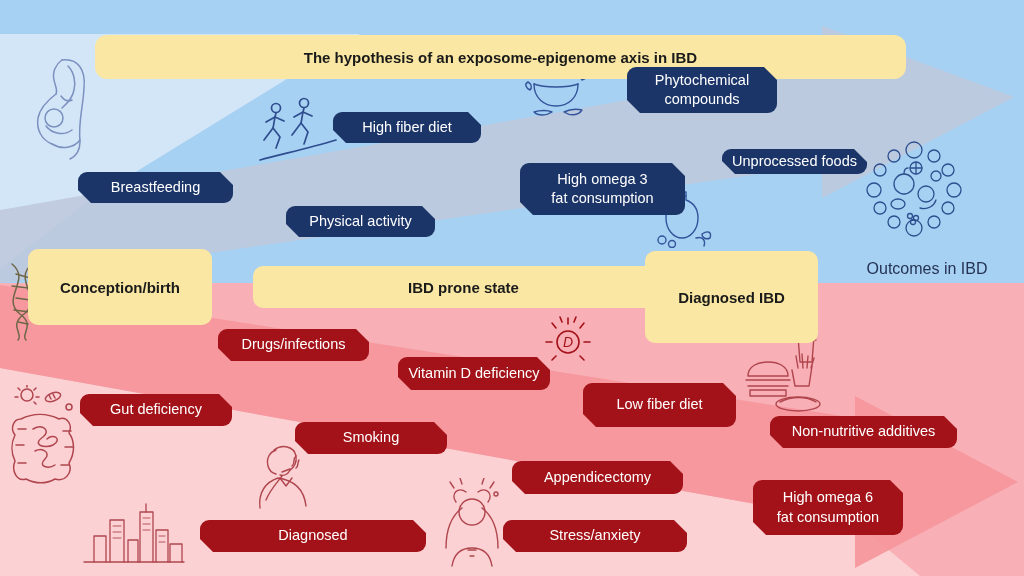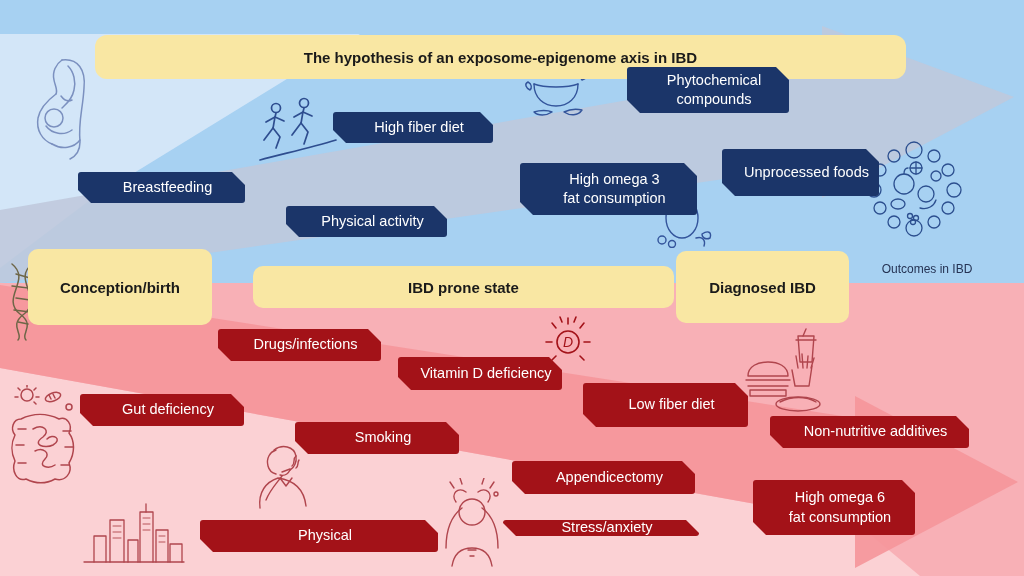--- a/index.html
+++ b/index.html
@@ -7,41 +7,40 @@
     position:relative;width:1024px;height:576px;overflow:hidden;
     font-family:"Liberation Sans","DejaVu Sans",sans-serif;
     -webkit-font-smoothing:antialiased;
   }
   .stage svg.bg{position:absolute;inset:0;z-index:0;}
   .illus{position:absolute;z-index:2;}
   .illus path,.illus circle,.illus ellipse{fill:none;stroke-linecap:round;stroke-linejoin:round;}
   .tag{
     position:absolute;z-index:3;display:flex;flex-direction:column;align-items:center;justify-content:center;
     color:var(--box-text,#fff);font-size:14.5px;line-height:1.32;text-align:center;
-    border-radius:3px;
+    border-radius:9px;
     clip-path:polygon(0 0, calc(100% - 13px) 0, 100% 13px, 100% 100%, 13px 100%, 0 calc(100% - 13px));
-    padding-left:12px;
   }
   .tag.blue{background:var(--protective-box,#1b3569);}
   .tag.red{background:var(--risk-box,#a31218);}
   .milestone{
     position:absolute;z-index:3;display:flex;align-items:center;justify-content:center;
     background:var(--milestone-bg,#f9e7a3);color:var(--milestone-text,#1a1a1a);
     font-weight:bold;font-size:15px;border-radius:10px;text-align:center;
   }
   .banner{
     position:absolute;left:95px;top:11px;width:811px;height:44px;z-index:3;
     display:flex;align-items:center;justify-content:center;
     background:var(--milestone-bg,#f9e7a3);color:var(--milestone-text,#1a1a1a);
     font-weight:bold;font-size:15px;border-radius:12px;margin-top:24px;
   }
   .outcomes{
     position:absolute;left:862px;top:259px;width:130px;height:20px;z-index:3;
     display:flex;align-items:center;justify-content:center;
-    color:var(--outcomes-text,#253354);font-size:12px;
+    color:var(--outcomes-text,#253354);font-size:16px;
   }
 </style>
 </head>
 <body>
 
 <div class="stage">
 
   <svg class="bg" width="1024" height="576" viewBox="0 0 1024 576" aria-hidden="true">
     <rect x="0" y="0" width="1024" height="283" fill="var(--sky)"></rect>
     <rect x="0" y="283" width="1024" height="293" fill="var(--pink)"></rect>
@@ -55,41 +54,41 @@
 
   <div class="outcomes">Outcomes in IBD</div>
 
   <div>
       <div class="milestone" style="left: 28px; top: 249px; width: 184px; height: 76px;">
         <div>Conception/birth</div>
       </div>
       <div class="milestone" style="left: 253px; top: 266px; width: 421px; height: 42px;">
         <div>IBD prone state</div>
       </div>
-      <div class="milestone" style="left: 676px; top: 251px; width: 173px; height: 72px;">
+      <div class="milestone" style="left: 645px; top: 251px; width: 173px; height: 92px;">
         <div>Diagnosed IBD</div>
       </div>
       <div class="tag blue" style="left: 78px; top: 172px; width: 155px; height: 31px;">
         <div>Breastfeeding</div>
       </div>
       <div class="tag blue" style="left: 333px; top: 112px; width: 148px; height: 31px;">
         <div>High fiber diet</div>
       </div>
       <div class="tag blue" style="left: 286px; top: 206px; width: 149px; height: 31px;">
         <div>Physical activity</div>
       </div>
       <div class="tag blue" style="left: 520px; top: 163px; width: 165px; height: 52px;">
         <div>High omega 3</div>
         <div>fat consumption</div>
       </div>
       <div class="tag blue" style="left: 627px; top: 67px; width: 150px; height: 46px;">
         <div>Phytochemical</div>
         <div>compounds</div>
       </div>
-      <div class="tag blue" style="left: 722px; top: 149px; width: 145px; height: 47px;">
+      <div class="tag blue" style="left: 722px; top: 149px; width: 145px; height: 25px;">
         <div>Unprocessed foods</div>
       </div>
       <div class="tag red" style="left: 218px; top: 329px; width: 151px; height: 32px;">
         <div>Drugs/infections</div>
       </div>
       <div class="tag red" style="left: 398px; top: 357px; width: 152px; height: 33px;">
         <div>Vitamin D deficiency</div>
       </div>
       <div class="tag red" style="left: 80px; top: 394px; width: 152px; height: 32px;">
         <div>Gut deficiency</div>
@@ -103,25 +102,25 @@
       <div class="tag red" style="left: 770px; top: 416px; width: 187px; height: 32px;">
         <div>Non-nutritive additives</div>
       </div>
       <div class="tag red" style="left: 512px; top: 461px; width: 171px; height: 33px;">
         <div>Appendicectomy</div>
       </div>
       <div class="tag red" style="left: 753px; top: 480px; width: 150px; height: 55px; text-align: right;">
         <div>High omega 6</div>
         <div>fat consumption</div>
       </div>
-      <div class="tag red" style="left: 503px; top: 520px; width: 184px; height: 16px;">
+      <div class="tag red" style="left: 503px; top: 520px; width: 184px; height: 32px;">
         <div>Stress/anxiety</div>
       </div>
       <div class="tag red" style="left: 200px; top: 520px; width: 226px; height: 32px;">
-        <div>Physical</div>
+        <div>Diagnosed</div>
       </div>
     </div>
 
   <svg class="illus" style="left:28px;top:56px" width="82" height="106" viewBox="0 0 82 106">
     <g stroke="#7b90bf" stroke-width="1.5">
       <path d="M34,4 C50,2 58,14 56,32 C55,52 50,66 52,86 C52,94 48,100 42,103"></path>
       <path d="M34,4 C28,8 24,16 26,24 C27,30 30,34 28,38"></path>
       <path d="M40,10 C46,16 48,26 46,34 C44,44 38,48 34,52"></path>
       <path d="M28,38 C20,44 12,52 10,62 C8,74 14,84 24,88"></path>
       <path d="M24,88 C34,94 46,92 52,84"></path>

